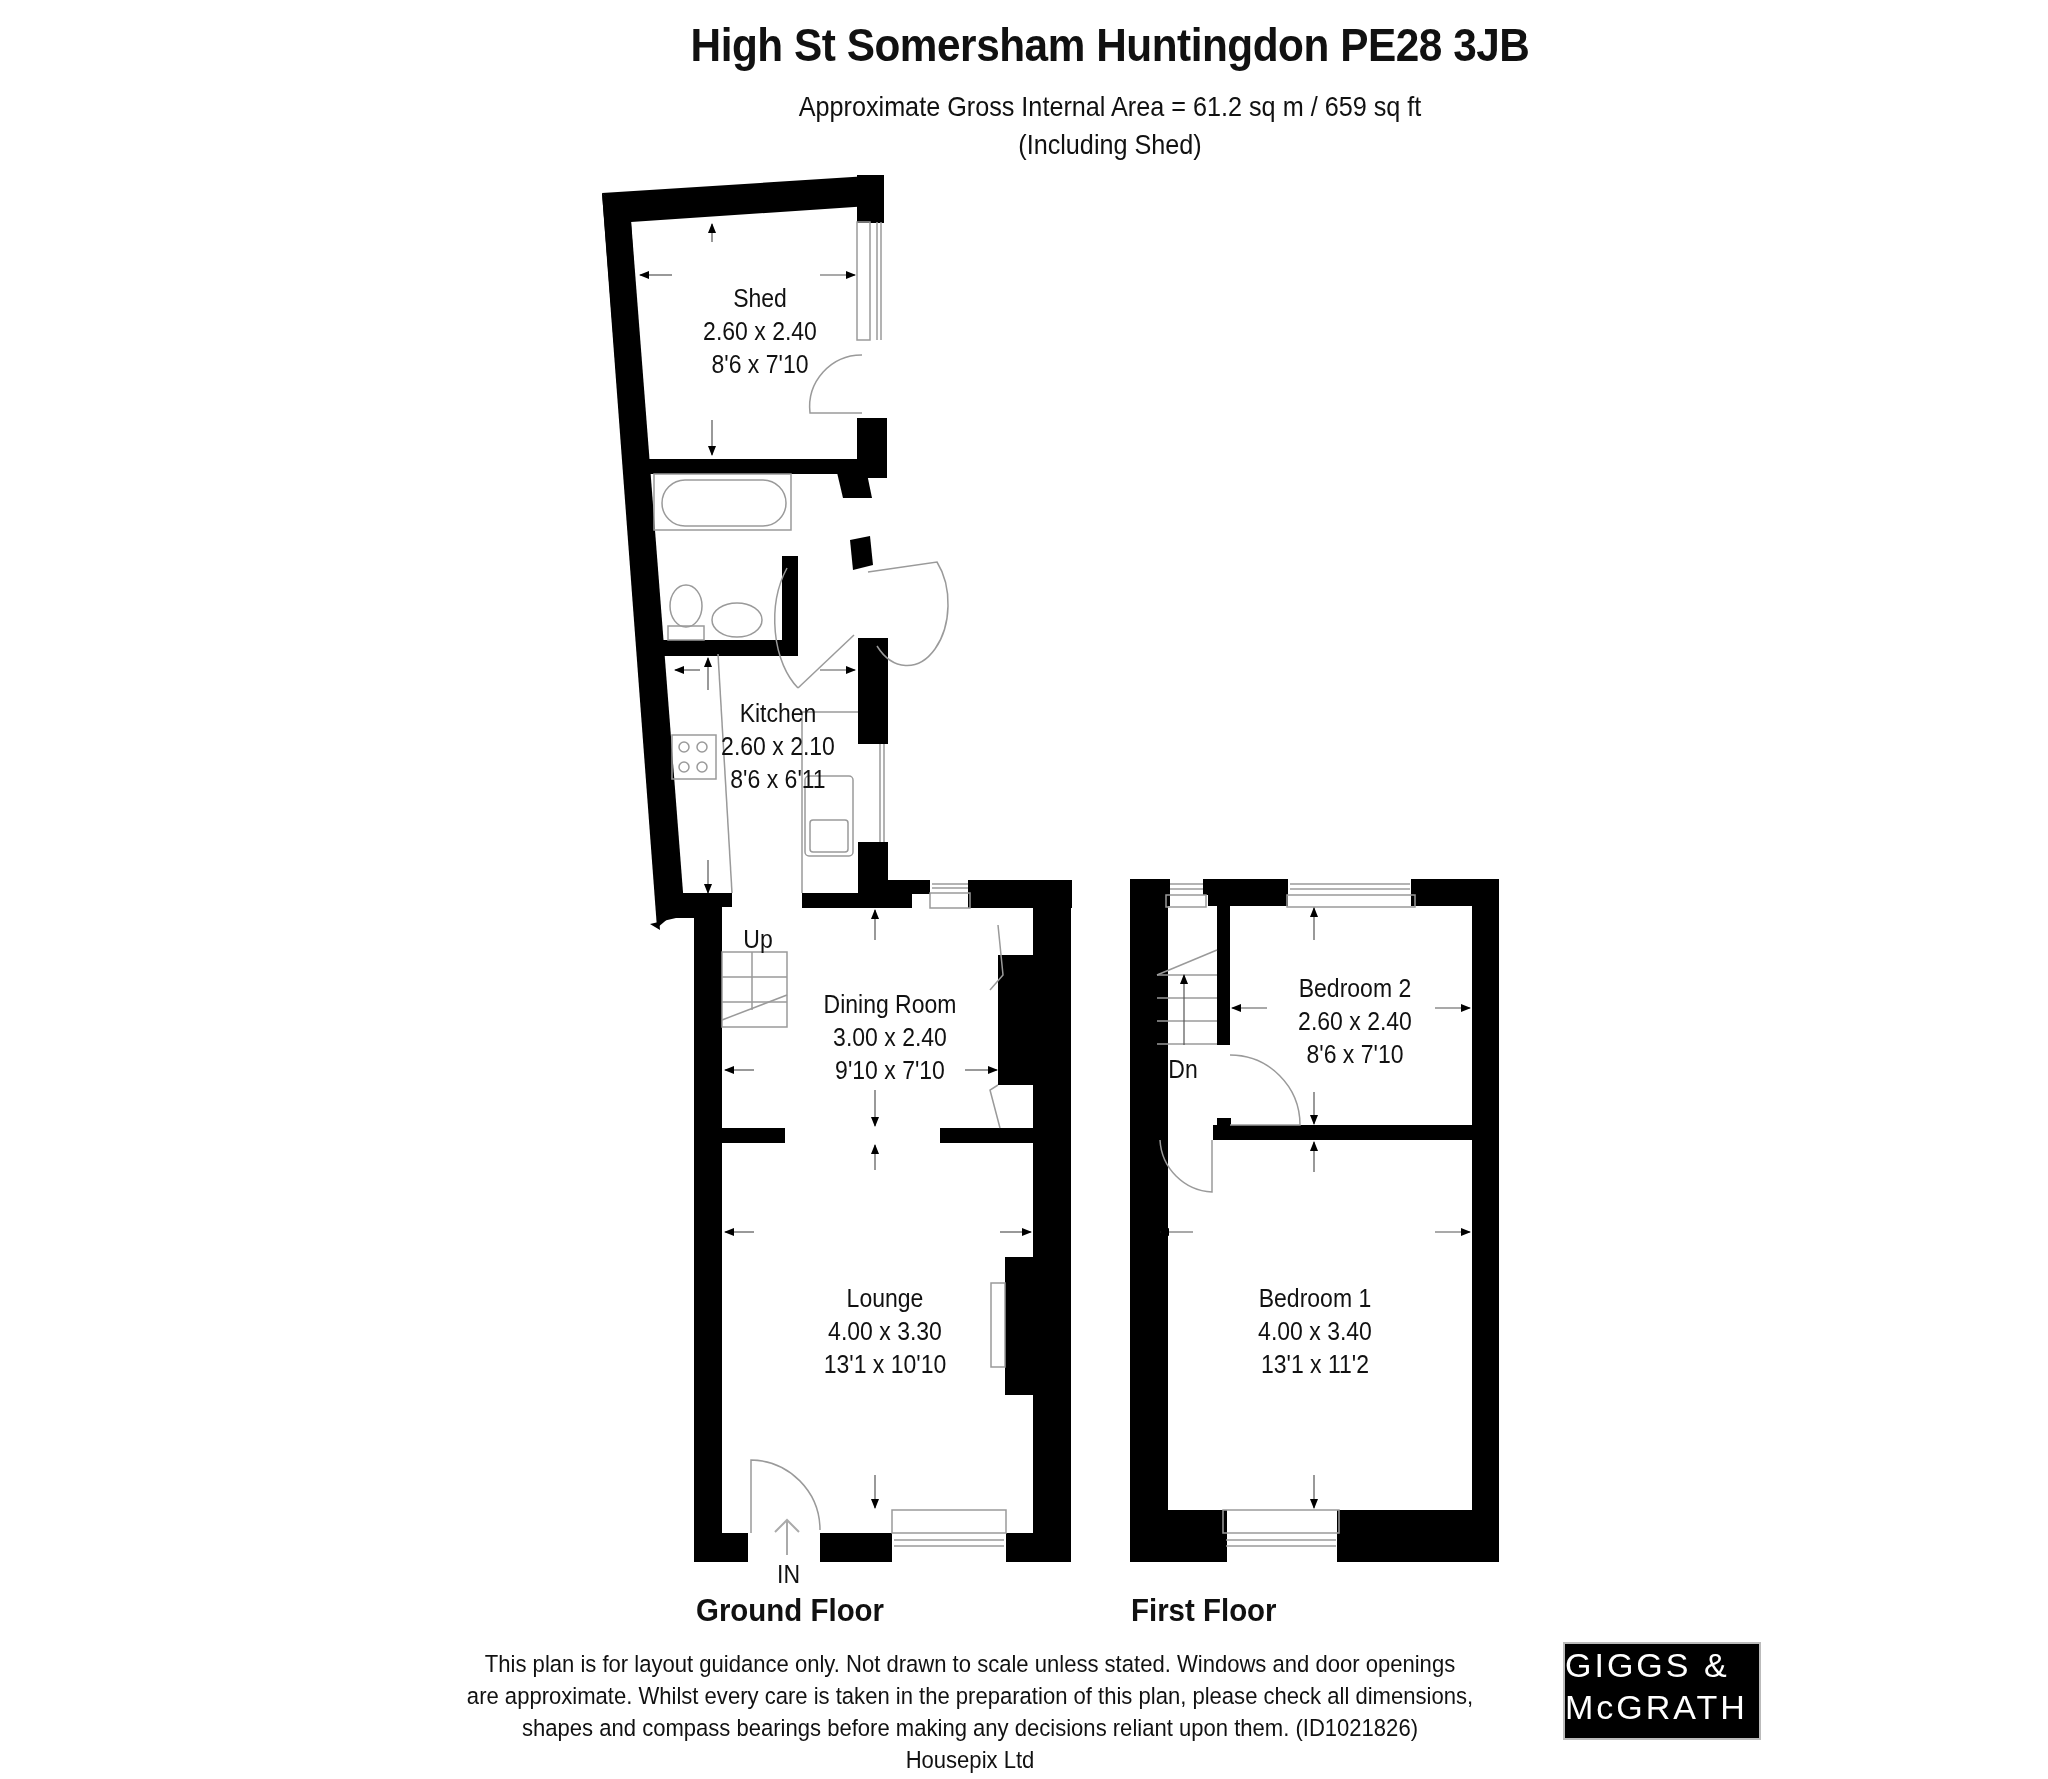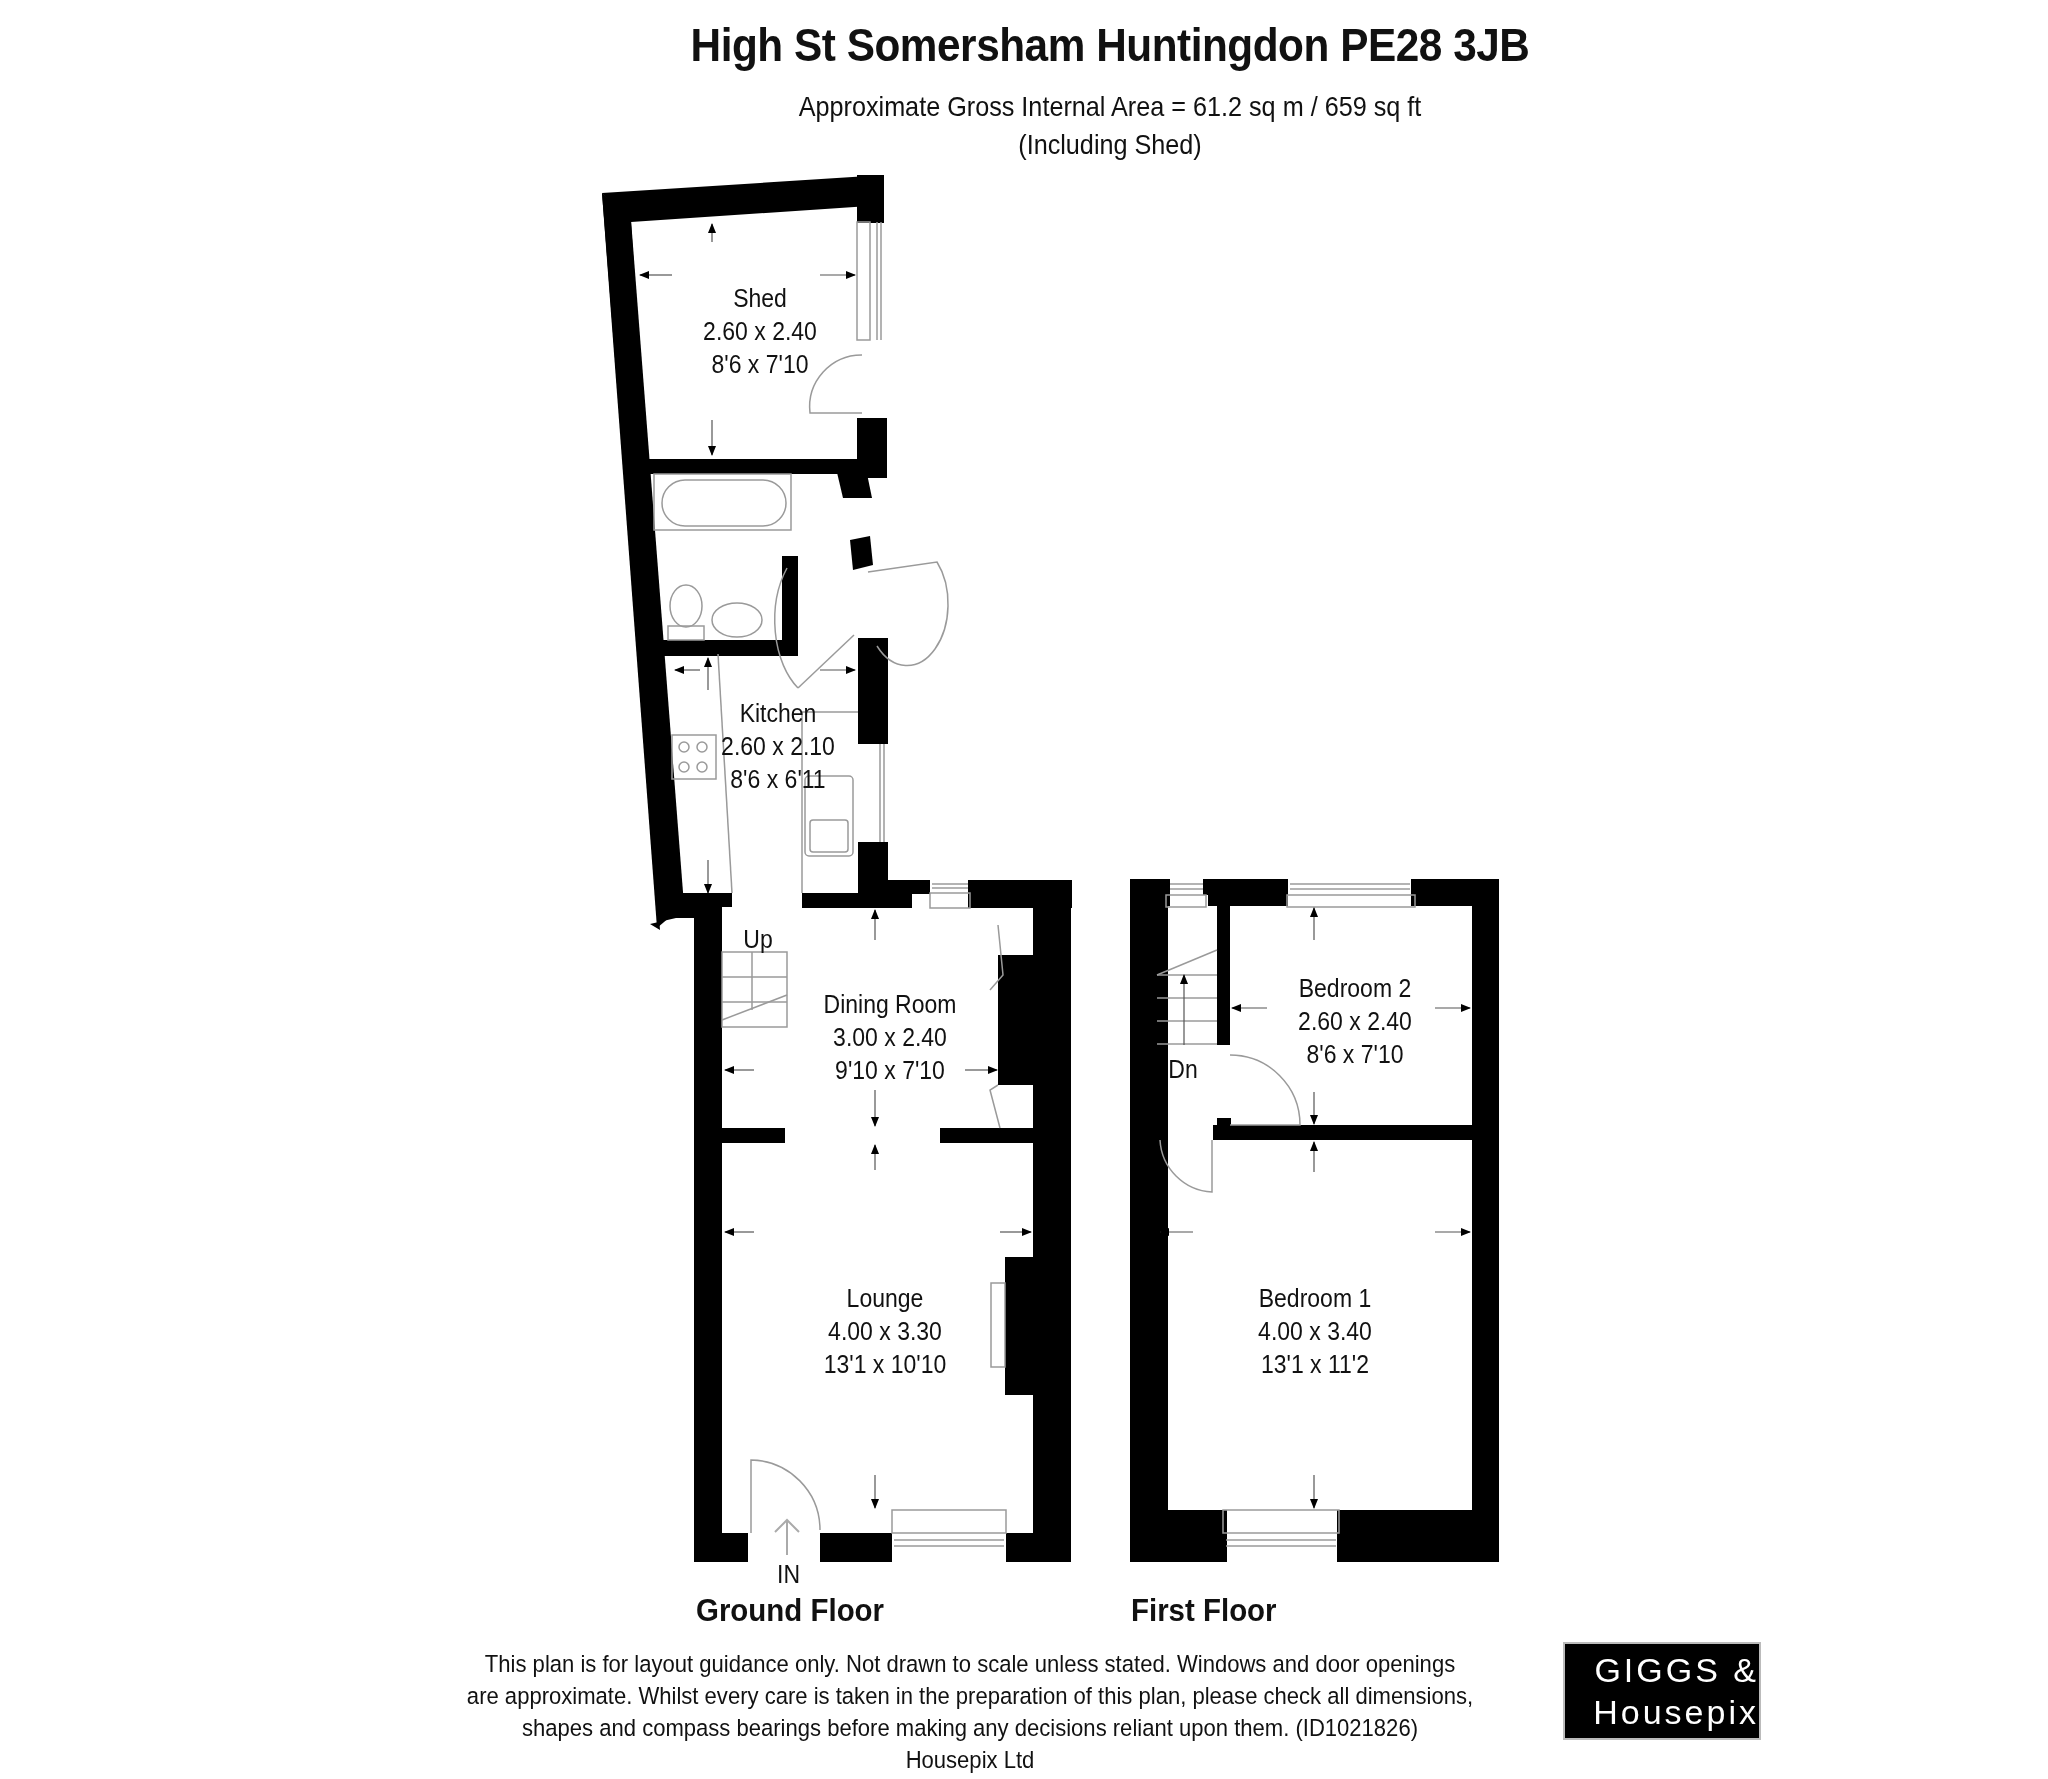--- a/index.html
+++ b/index.html
@@ -12,21 +12,21 @@
                 font-size: 28px; line-height: 38px; transform: scaleX(0.9); transform-origin: center top; }
     svg.plan { position: absolute; left: 0; top: 0; }
     .room-label { position: absolute; text-align: center; font-size: 25px; line-height: 33px;
                   transform: scaleX(0.92); }
     .floor-label { position: absolute; font-size: 32px; font-weight: bold; transform: scaleX(0.92); transform-origin: left top; }
     .small-label { position: absolute; font-size: 25px; transform: scaleX(0.92); }
     .disclaimer { position: absolute; left: 405px; width: 1130px; top: 1648px; text-align: center;
                   font-size: 24.5px; line-height: 32px; transform: scaleX(0.9); transform-origin: center top; }
     .logo { position: absolute; left: 1563px; top: 1642px; width: 198px; height: 98px;
             background: #000; border: 2px solid #bbb; box-sizing: border-box; color: #fff;
-            font-size: 34px; line-height: 42px; text-align: right; padding-top: 5px; letter-spacing: 3px; }
+            font-size: 34px; line-height: 42px; text-align: left; letter-spacing: 3px; }
     .logo div { white-space: nowrap; }
   </style>
 </head>
 <body>
 
 <div class="title"><span>High St Somersham Huntingdon PE28 3JB</span></div>
 <div class="subtitle">
   <div>Approximate Gross Internal Area = 61.2 sq m / 659 sq ft</div>
   <div>(Including Shed)</div>
 </div>
@@ -257,14 +257,14 @@
 <div class="floor-label" style="left:1131px; top:1592px;">First Floor</div>
 
 <div class="disclaimer">
   <div>This plan is for layout guidance only. Not drawn to scale unless stated. Windows and door openings</div>
   <div>are approximate. Whilst every care is taken in the preparation of this plan, please check all dimensions,</div>
   <div>shapes and compass bearings before making any decisions reliant upon them. (ID1021826)</div>
   <div>Housepix Ltd</div>
 </div>
 <div class="logo">
   <div>GIGGS &amp;</div>
-  <div>Housepix</div>
+  <div>McGRATH</div>
 </div>
 
 </body></html>

